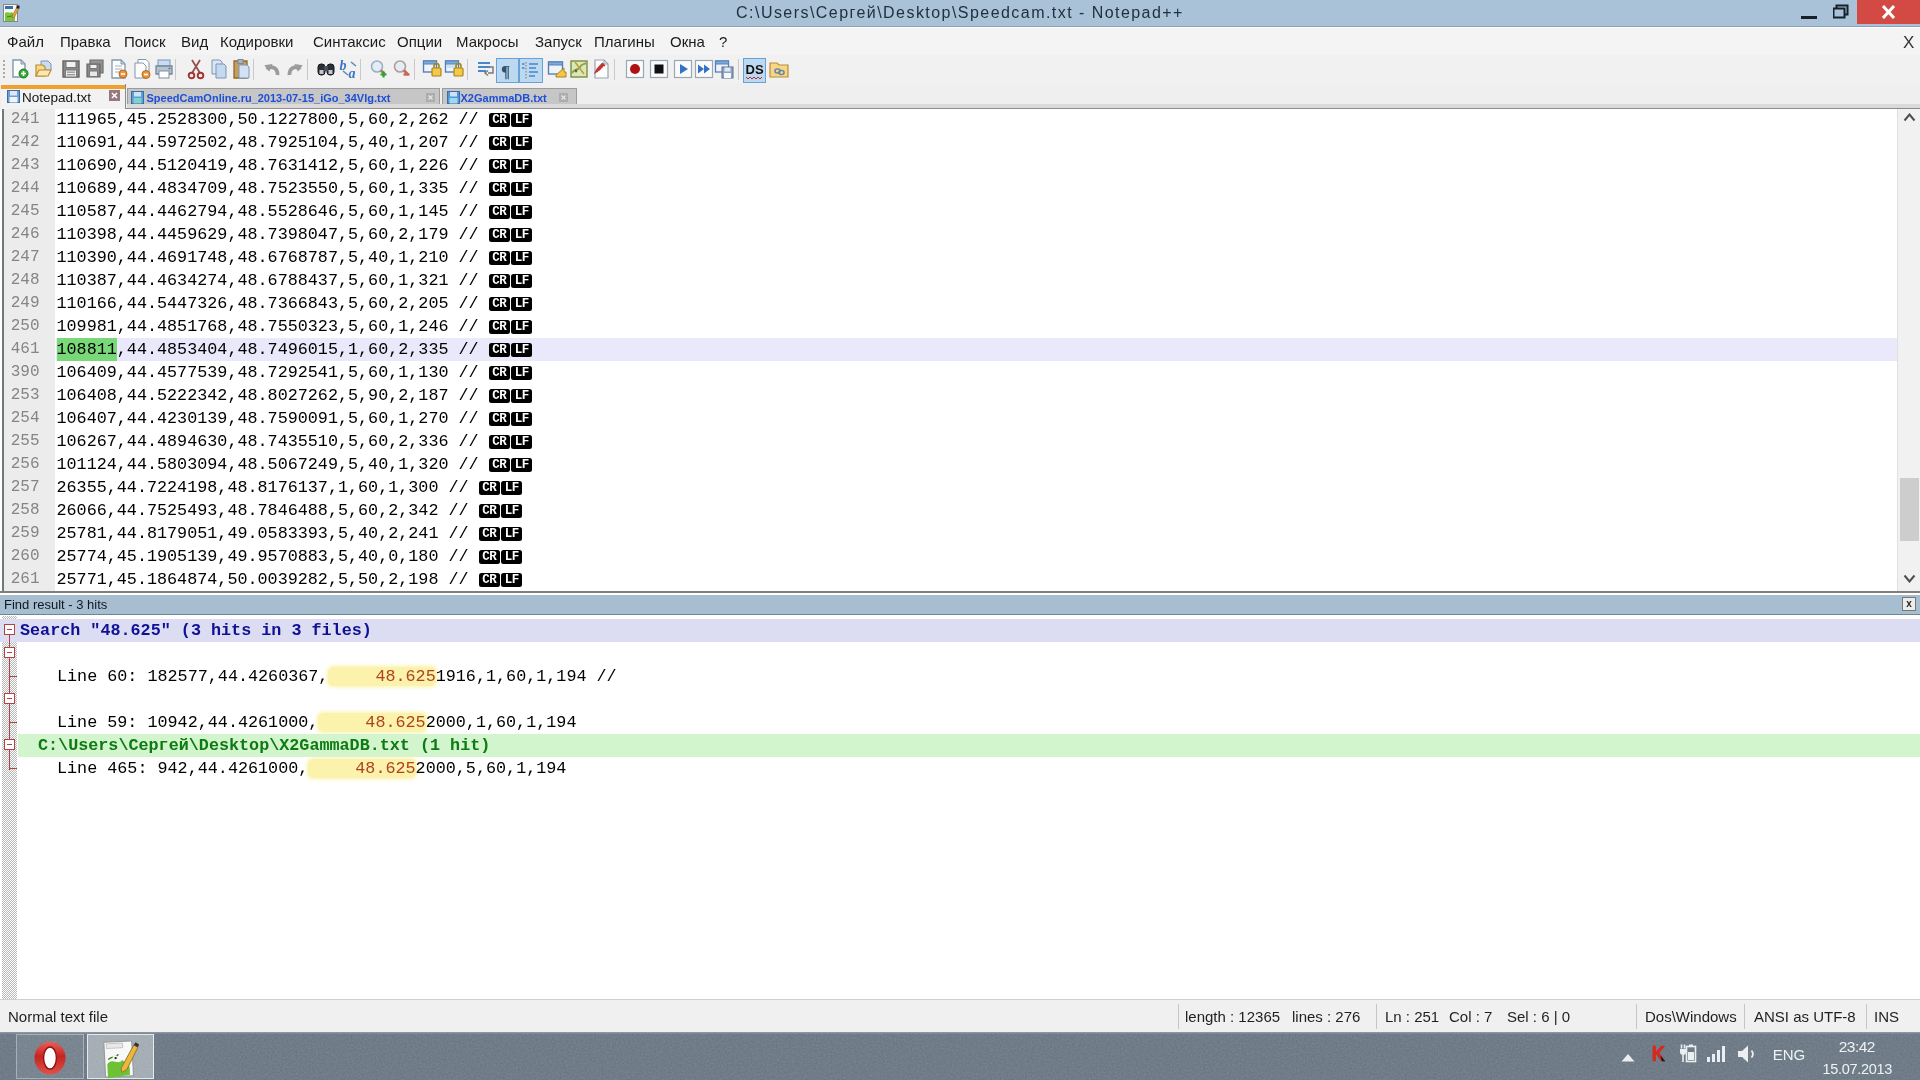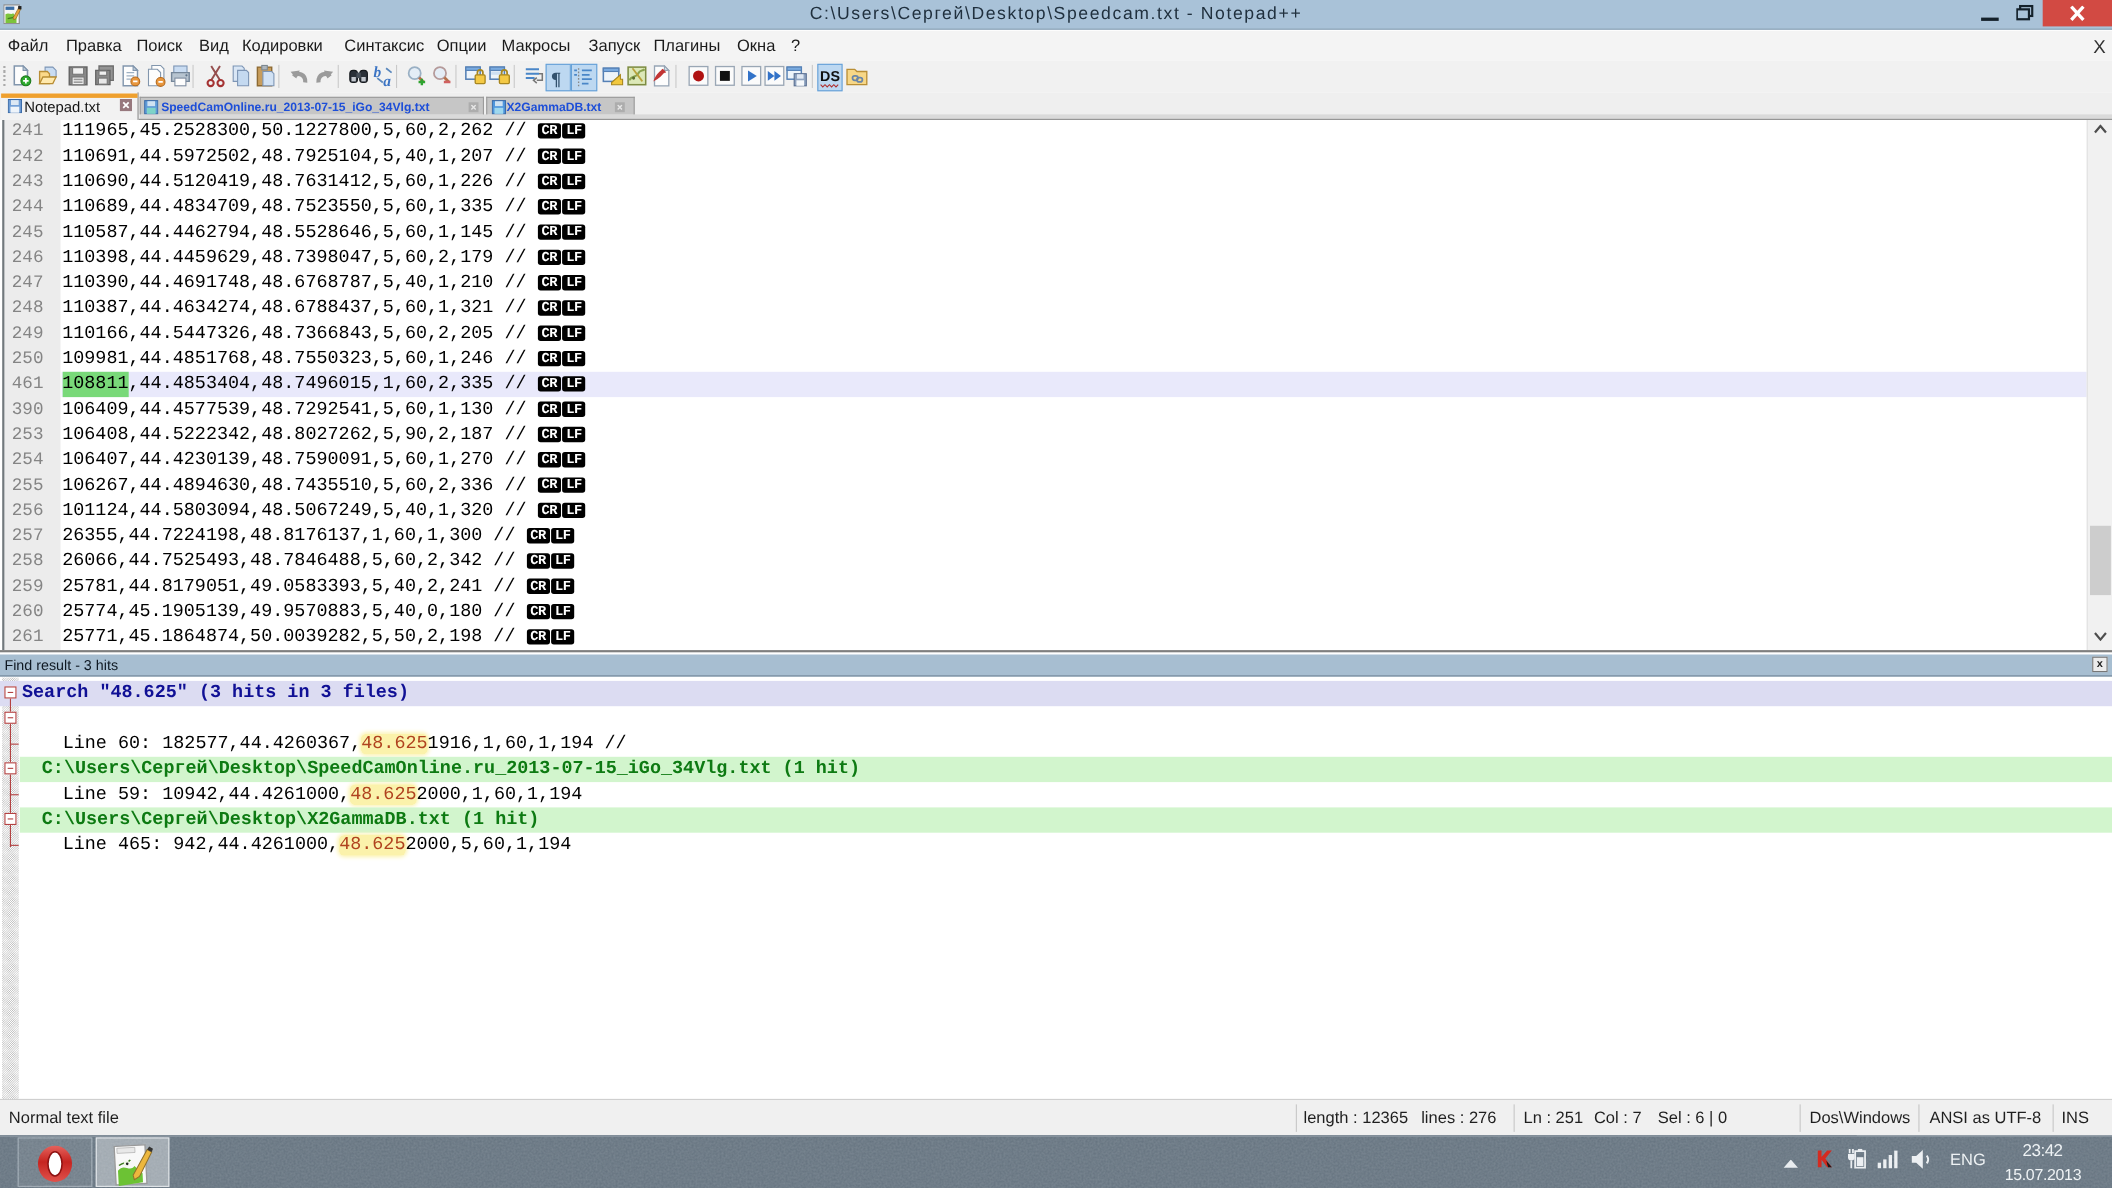--- a/index.html
+++ b/index.html
@@ -48,21 +48,21 @@
 #findhdr .t{position:absolute;left:4px;top:2.5px;font-size:13px;color:#0e1822;}
 #findx{position:absolute;left:1902px;top:2px;width:14px;height:14px;background:#ececec;border:1px solid #777;
   font-size:10px;line-height:12px;text-align:center;color:#222;font-weight:bold;}
 #findpanel{position:absolute;left:0;top:616px;width:1920px;height:383px;background:#fff;
   font-family:"Liberation Mono",monospace;font-size:16.75px;}
 .frow{position:absolute;left:0;width:1920px;height:23px;line-height:23px;white-space:pre;}
 .frow .in{position:absolute;height:23px;left:18px;width:1902px;}
 .fsearch{background:#dcdcf2;color:#101095;font-weight:bold;}
 .ffile{background:#d2f5cd;color:#0d7a12;font-weight:bold;}
 .fhit{color:#000;}
-.match{background:#fbf2ab;color:#b0431f;border-radius:5px;box-shadow:0 0 4px 1px #fbf2ab;}
+.match{background:#fbf2ab;color:#b0431f;border-radius:5px;box-shadow:0 0 4px 1px #fbf2ab;padding-left:47px;}
 .fbox{position:absolute;width:11px;height:11px;background:#fff;border:1px solid #b34242;}
 .fbox:after{content:"";position:absolute;left:2px;top:4px;width:5px;height:1px;background:#b34242;}
 .fvline{position:absolute;width:1px;background:#b34242;}
 .fhline{position:absolute;height:1px;background:#b34242;}
 
 #statusbar{position:absolute;left:0;top:999px;width:1920px;height:33px;background:#f0f0f0;border-top:1px solid #cfcfcf;}
 #statusbar span{position:absolute;top:8px;font-size:15px;color:#1f1f1f;}
 .sdiv{position:absolute;top:4px;width:1px;height:25px;background:#c6c6c6;}
 
 #taskbar{position:absolute;left:0;top:1032px;width:1688px;height:48px;background:#67747f;}
@@ -374,21 +374,20 @@
 
 <div id="splitline"></div>
 <div id="findhdr">
       <span class="t">Find result - 3 hits</span>
   <div id="findx">x</div>
 </div>
 <div id="findpanel">
   <div style="position:absolute;left:2px;top:0;width:15px;height:383px;background-image:linear-gradient(45deg,#b9b9b9 25%,transparent 25%,transparent 75%,#b9b9b9 75%),linear-gradient(45deg,#b9b9b9 25%,transparent 25%,transparent 75%,#b9b9b9 75%);background-size:2px 2px;background-position:0 0,1px 1px;"></div>
   <div class="frow fsearch" style="top:3px"><span class="in" style="left:20px">Search "48.625" (3 hits in 3 files)</span></div>
   <div class="frow fhit" style="top:49px"><span class="in" style="left:57px">Line 60: 182577,44.4260367,<span class="match">48.625</span>1916,1,60,1,194 //</span></div>
-  <div class="frow" style="top:72px"><span class="in ffile" style="left:18px;padding-left:20px">C:\Users\Сергей\Desktop\SpeedCamOnline.ru_2013-07-15_iGo_34Vlg.txt (1 hit)</span></div>
   <div class="frow fhit" style="top:95px"><span class="in" style="left:57px">Line 59: 10942,44.4261000,<span class="match">48.625</span>2000,1,60,1,194</span></div>
   <div class="frow" style="top:118px"><span class="in ffile" style="left:18px;padding-left:20px">C:\Users\Сергей\Desktop\X2GammaDB.txt (1 hit)</span></div>
   <div class="frow fhit" style="top:141px"><span class="in" style="left:57px">Line 465: 942,44.4261000,<span class="match">48.625</span>2000,5,60,1,194</span></div>
 
   <div class="fvline" style="left:9px;top:14px;height:140px"></div>
   <div class="fhline" style="left:9px;top:60px;width:8px"></div>
   <div class="fhline" style="left:9px;top:106px;width:8px"></div>
   <div class="fhline" style="left:9px;top:152px;width:8px"></div>
   <div class="fbox" style="left:4px;top:8px"></div>
   <div class="fbox" style="left:4px;top:31px"></div>

